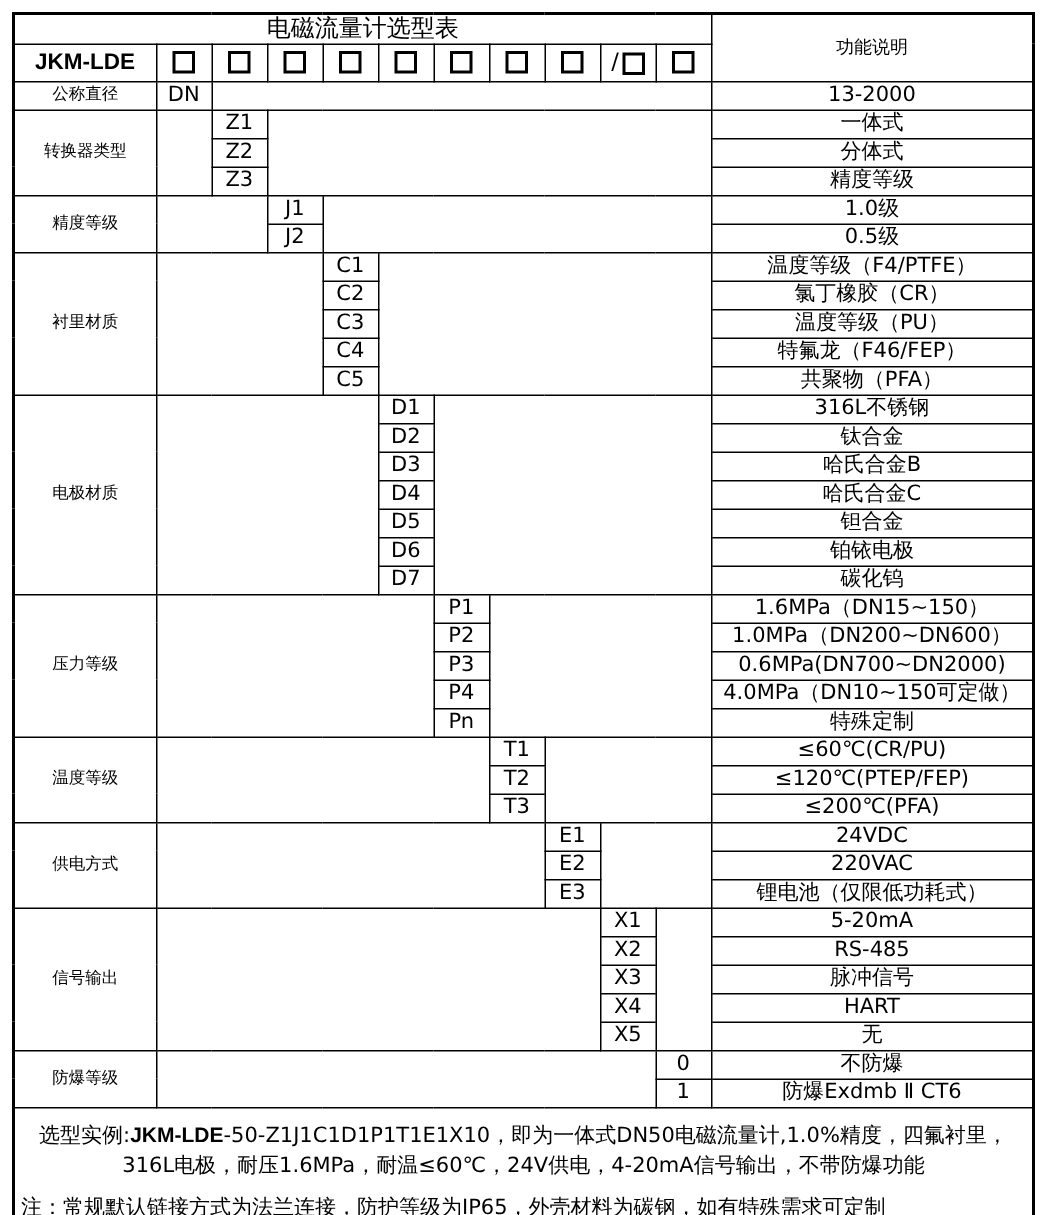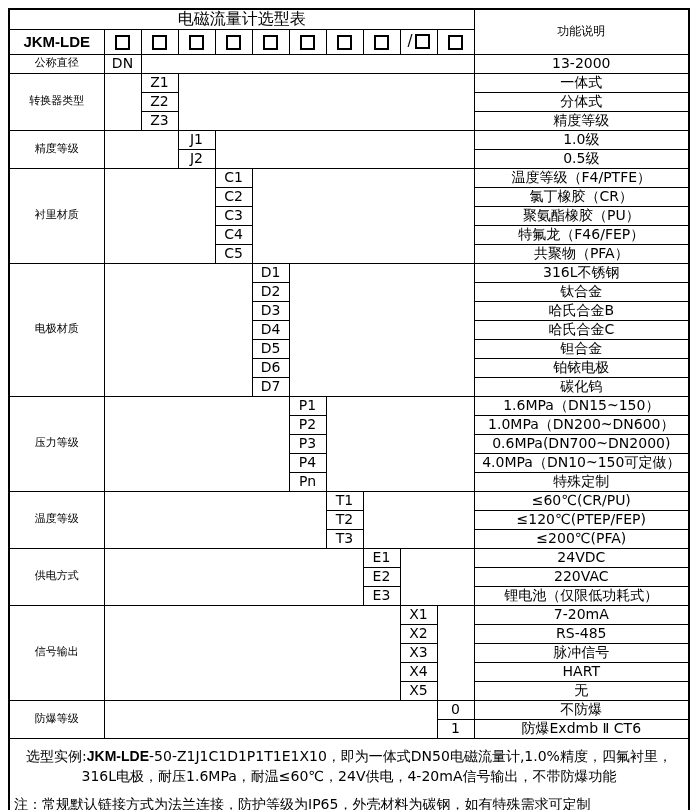--- a/index.html
+++ b/index.html
@@ -108,21 +108,21 @@
   <td class="code">C1</td>
   <td class="blank" rowspan="5" colspan="6"></td>
   <td class="val">温度等级（F4/PTFE）</td>
 </tr>
 <tr>
   <td class="code">C2</td>
   <td class="val">氯丁橡胶（CR）</td>
 </tr>
 <tr>
   <td class="code">C3</td>
-  <td class="val">聚氨酯橡胶（PU）</td>
+  <td class="val">温度等级（PU）</td>
 </tr>
 <tr>
   <td class="code">C4</td>
   <td class="val">特氟龙（F46/FEP）</td>
 </tr>
 <tr>
   <td class="code">C5</td>
   <td class="val">共聚物（PFA）</td>
 </tr>
 
@@ -212,21 +212,21 @@
 <tr>
   <td class="code">E3</td>
   <td class="val">锂电池（仅限低功耗式）</td>
 </tr>
 
 <tr>
   <td class="lbl" rowspan="5">信号输出</td>
   <td class="blank" rowspan="5" colspan="8"></td>
   <td class="code">X1</td>
   <td class="blank" rowspan="5"></td>
-  <td class="val">7-20mA</td>
+  <td class="val">5-20mA</td>
 </tr>
 <tr>
   <td class="code">X2</td>
   <td class="val">RS-485</td>
 </tr>
 <tr>
   <td class="code">X3</td>
   <td class="val">脉冲信号</td>
 </tr>
 <tr>

